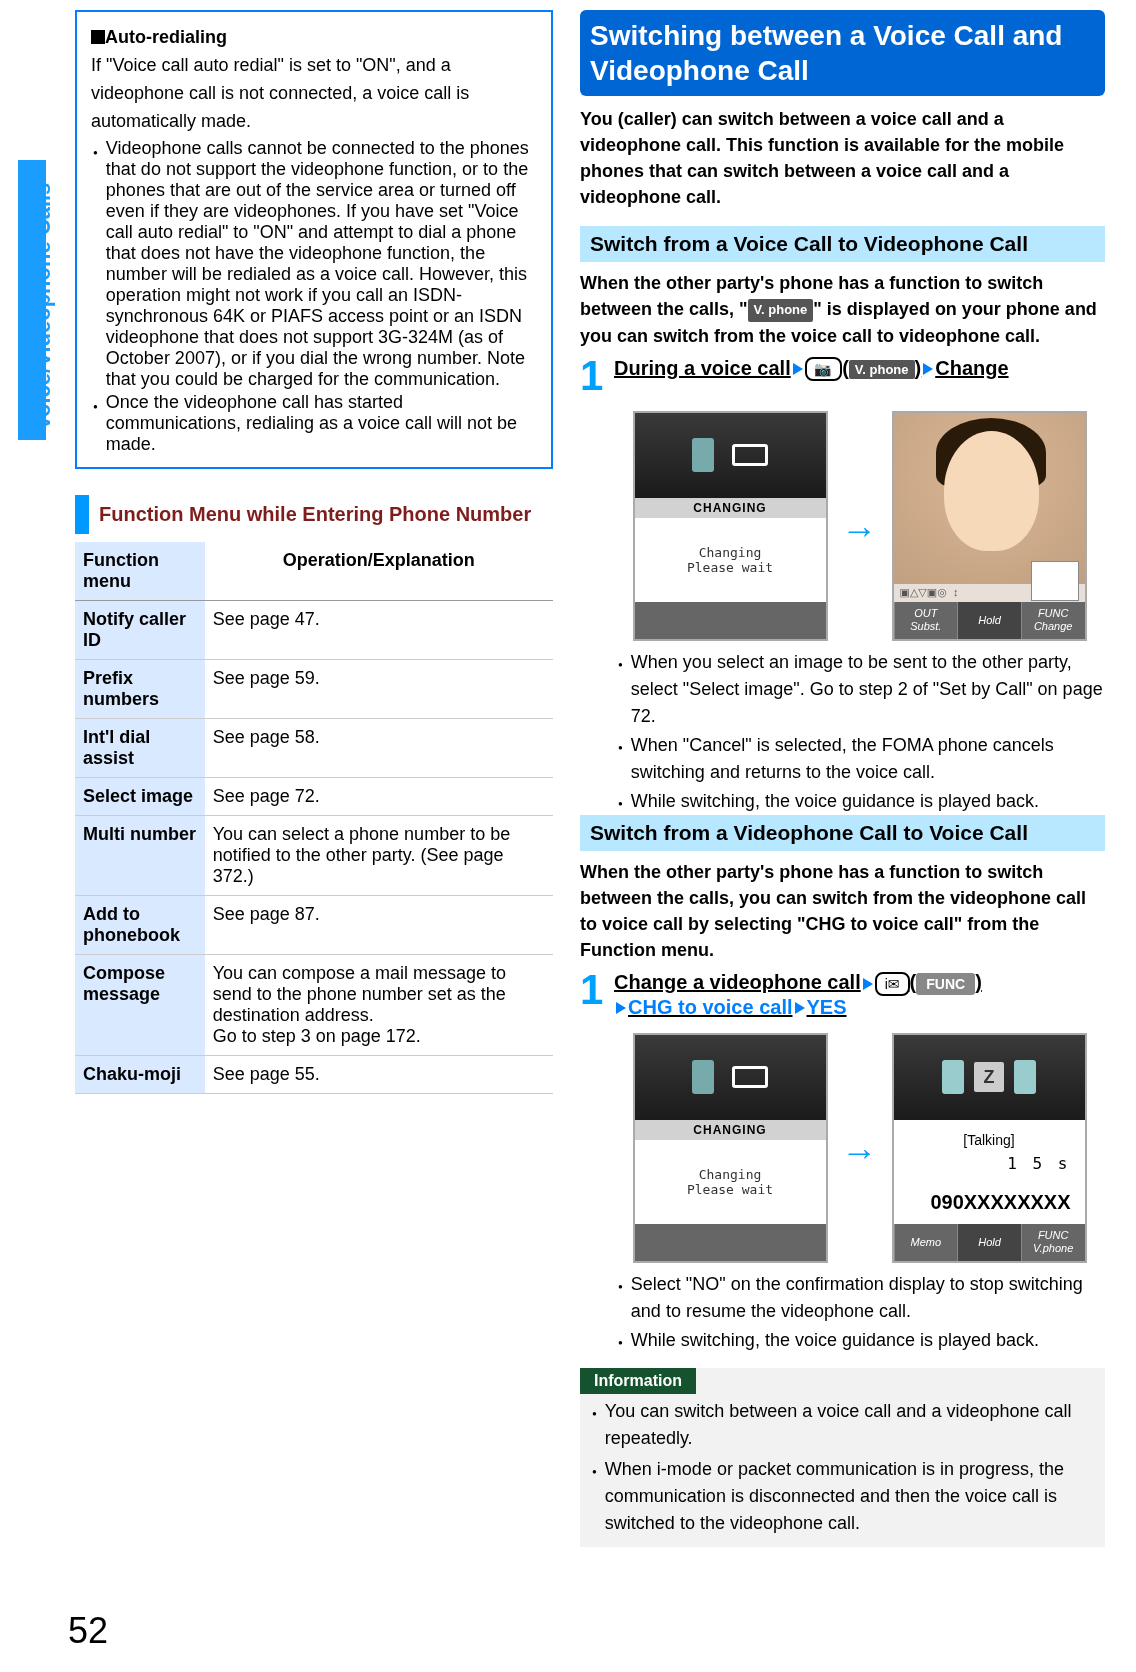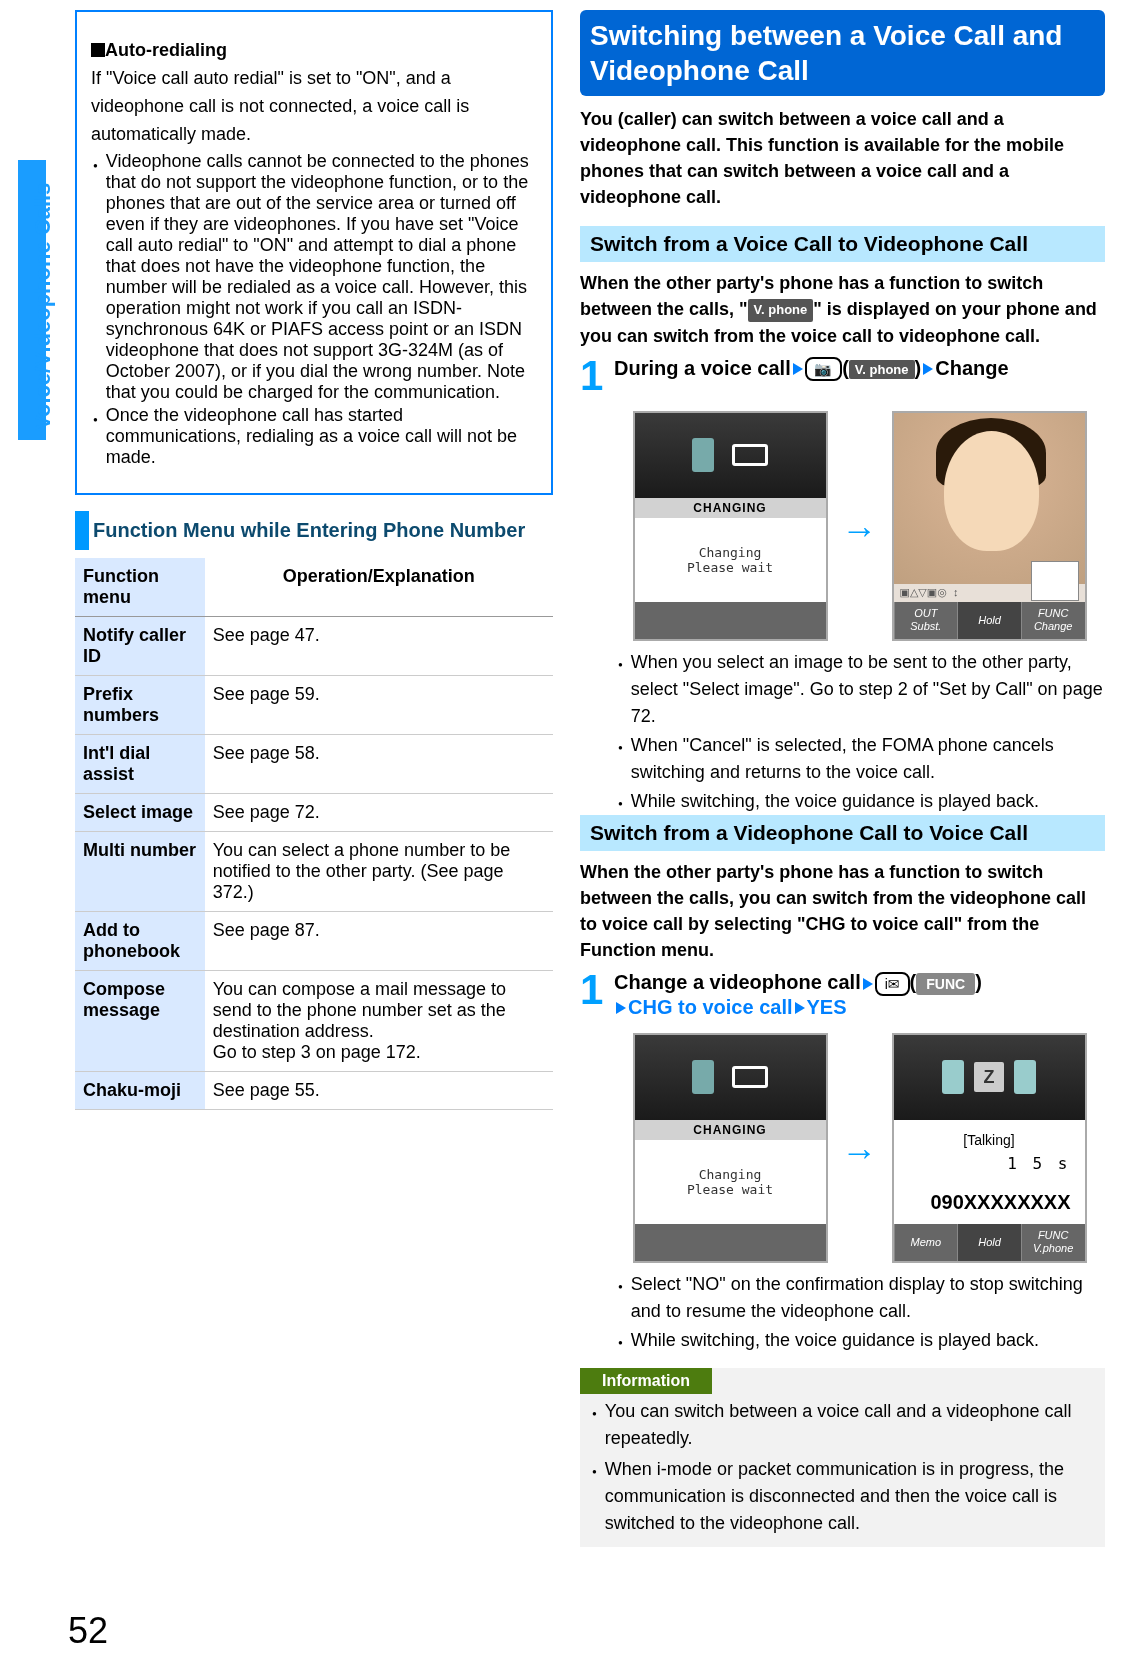--- a/index.html
+++ b/index.html
@@ -6,43 +6,43 @@
     body { font-family: Arial, Helvetica, sans-serif; font-size: 18px; width: 1136px; height: 1672px; position: relative; background: white; color: #000; }
     
     .side-tab { position: absolute; left: 18px; top: 160px; width: 28px; height: 280px; background: #1a9dff; display: flex; align-items: center; justify-content: center; }
     .side-label { position: absolute; left: 30px; top: 430px; transform: rotate(-90deg); transform-origin: left top; color: #1a9dff; font-weight: bold; font-size: 22px; white-space: nowrap; }
     
     .page-num { position: absolute; left: 68px; bottom: 20px; font-size: 36px; font-weight: normal; }
     
     .left-col { position: absolute; left: 75px; top: 10px; width: 478px; }
     .right-col { position: absolute; left: 580px; top: 10px; width: 525px; }
     
-    .blue-box { border: 2px solid #0080ff; padding: 25px 14px; margin-bottom: 16px; }
+    .blue-box { border: 2px solid #0080ff; padding: 12px 14px; margin-bottom: 26px; }
     .blue-box-title { font-weight: bold; font-size: 18px; }
     .blue-box p { font-size: 18px; line-height: 1.55; }
     .bullet-item { display: flex; margin-top: 2px; }
     .bullet-item::before { content: "●"; font-size: 8px; margin-right: 8px; margin-top: 10px; margin-left: 2px; }
     
     .sub-heading-bar { background: #fff; display: flex; align-items: stretch; margin-bottom: 8px; }
     .sub-heading-blue { background: #0099ff; width: 14px; }
-    .sub-heading-text { color: #0c4a6e; font-weight: bold; font-size: 20px; padding: 8px 4px; flex:1; }
+    .sub-heading-text { color: #7f1d1d; font-weight: bold; font-size: 20px; padding: 8px 10px; flex:1; }
     
     .fn-table { width: 100%; border-collapse: collapse; font-size: 18px; }
     .fn-table td { padding: 8px 8px; vertical-align: top; border-bottom: 1px solid #ccc; }
     .fn-table td:first-child { background: #d9e9ff; font-weight: bold; }
     .fn-table tr.hdr td { border-bottom: 1px solid #999; }
     
     .big-blue-heading { background: #0066d4; color: white; font-weight: bold; font-size: 28px; padding: 8px 10px; border-radius: 6px; line-height: 1.25; margin-bottom: 10px; }
     .bold-intro { font-weight: bold; font-size: 18px; line-height: 1.45; margin-bottom: 16px; }
     
     .cyan-heading { background: #b8e8ff; font-weight: bold; font-size: 21px; padding: 6px 10px; margin-bottom: 8px; }
     
     .step-row { display: flex; align-items: flex-start; margin-top: 4px; }
     .step-num { color: #00a0ff; font-size: 42px; font-weight: bold; width: 34px; line-height: 1; }
-    .step-text { font-weight: bold; font-size: 20px; padding-top: 2px; flex: 1; }
+    .step-text { font-weight: bold; font-size: 20px; padding-top: 2px; flex: 1; text-decoration: underline; }
     .arrow-tri { display:inline-block; width:0; height:0; border-top:6px solid transparent; border-bottom:6px solid transparent; border-left:10px solid #0080ff; margin: 0 2px; vertical-align: middle; }
     .key-icon { display:inline-block; border: 2px solid #000; border-radius: 8px; padding: 2px 8px; font-size: 14px; font-weight: normal; vertical-align: middle; background: white; }
     .label-chip { display:inline-block; background: #555; color: white; font-size: 13px; padding: 2px 6px; border-radius: 2px; vertical-align: middle; }
     .label-chip-lg { display:inline-block; background: #888; color: white; font-size: 14px; padding: 3px 10px; border-radius: 3px; vertical-align: middle; }
     
     .screens-row { display: flex; align-items: center; justify-content: center; gap: 14px; margin: 14px 0 8px 34px; }
     .screen { width: 195px; height: 230px; border: 2px solid #aaa; background: #fff; position: relative; display:flex; flex-direction: column; }
     .screen-top { height: 85px; background: linear-gradient(#3a3a3a,#1a1a1a); display:flex; align-items:center; justify-content:center; gap:18px; }
     .phone-icon { width: 22px; height: 34px; background: #7aa; border-radius: 3px; position: relative; }
     .bat-icon { width: 36px; height: 22px; border: 3px solid #fff; border-radius: 3px; }
@@ -63,21 +63,21 @@
     .talk-screen .screen-top { justify-content: center; gap: 10px; }
     .talk-z { width:30px; height:30px; background:#ccc; color:#333; display:flex; align-items:center; justify-content:center; font-weight:bold; border-radius:2px; }
     .talk-label { text-align:center; font-size:14px; margin-top:12px;}
     .talk-time { text-align:right; font-family: monospace; font-size:16px; padding-right:14px; margin-top:6px; letter-spacing: 3px;}
     .talk-num { text-align:right; font-size:20px; font-weight:bold; padding-right:14px; margin-top:18px; letter-spacing:0px; }
     
     .sub-bullets { margin-left: 36px; font-size: 18px; }
     .sub-bullets .bullet-item { line-height: 1.5; margin-top: 2px; }
     
     .info-block { margin-top: 14px; background: #f2f2f2; padding-bottom: 10px; }
-    .info-chip { display:inline-block; background: #4d7c0f; color: #fff; font-weight: bold; font-size: 16px; padding: 4px 22px; }
+    .info-chip { display:inline-block; background: #14532d; color: #fff; font-weight: bold; font-size: 16px; padding: 4px 14px; }
     .info-block .bullet-item { padding: 2px 12px 0 12px; line-height: 1.5; font-size:18px; }
     .info-block .bullet-item::before { margin-left: 0; }
     
     .sq { display:inline-block; width:14px; height:14px; background:#000; vertical-align: -1px; }
   </style>
 </head>
 <body>
 
 <div class="side-tab"></div>
 <div class="side-label">Voice/Videophone Calls</div>

